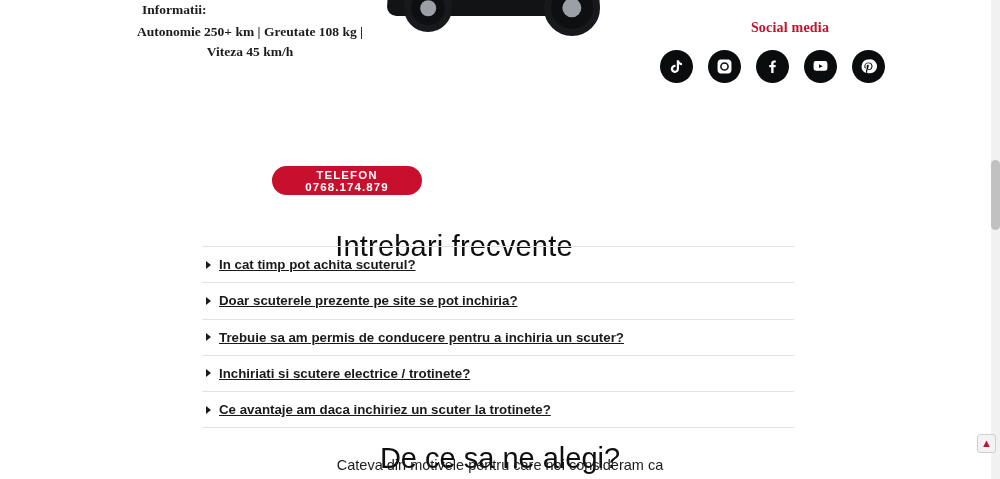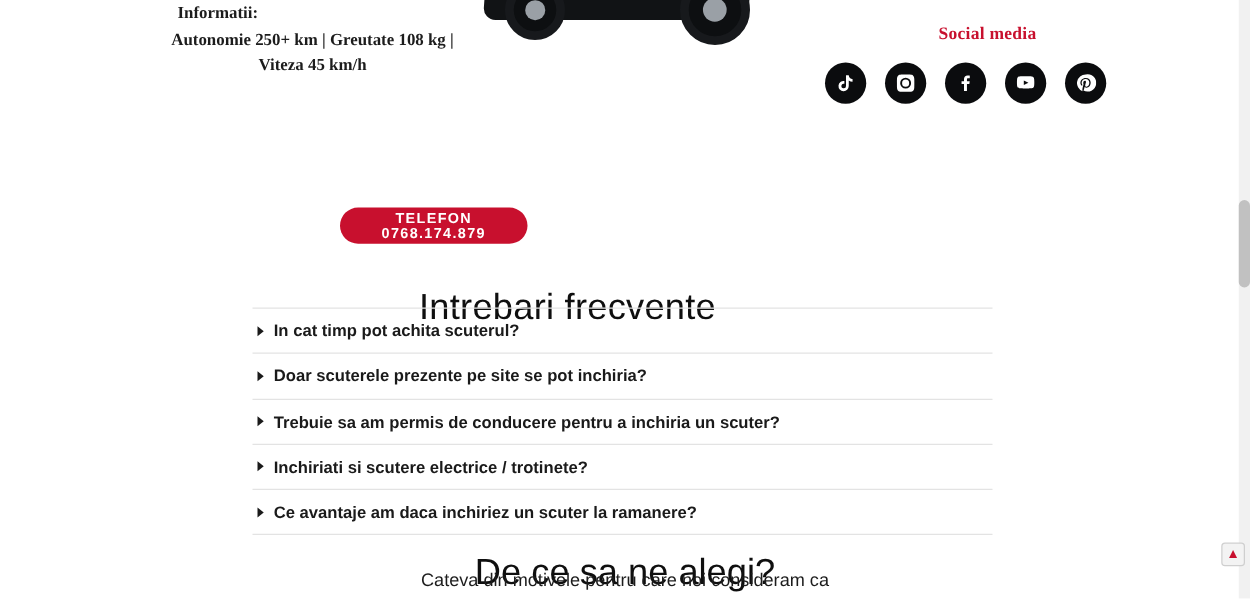--- a/index.html
+++ b/index.html
@@ -157,20 +157,21 @@
   }
   .faq-item {
     border-bottom: 1px solid #e3e3e3;
     padding: 9px 0 9px 17px;
     position: relative;
     cursor: pointer;
     color: #1a1a1a;
     font-size: 13.3px;
     font-weight: 700;
     line-height: 1.3;
+    text-decoration: underline;
   }
   .faq-item:first-child { border-top: 1px solid #e3e3e3; }
   .faq-arrow {
     position: absolute;
     left: 4px;
     top: 50%;
     transform: translateY(-50%);
     width: 0; height: 0;
     border-left: 5px solid #1a1a1a;
     border-top: 4px solid transparent;
@@ -301,21 +302,21 @@
     <div class="faq-item">
       <span class="faq-arrow"></span>
       <span>Trebuie sa am permis de conducere pentru a inchiria un scuter?</span>
     </div>
     <div class="faq-item">
       <span class="faq-arrow"></span>
       <span>Inchiriati si scutere electrice / trotinete?</span>
     </div>
     <div class="faq-item">
       <span class="faq-arrow"></span>
-      <span>Ce avantaje am daca inchiriez un scuter la ramanere?</span>
+      <span>Ce avantaje am daca inchiriez un scuter la trotinete?</span>
     </div>
   </div>
 
   <h2 class="why-title">De ce sa ne alegi?</h2>
   <div class="why-sub">
     <span>Cateva din motivele pentru care noi consideram ca</span>
     <span>suntem cea mai buna alegere pentru tine</span>
   </div>
 
   <div class="scrollbar">

